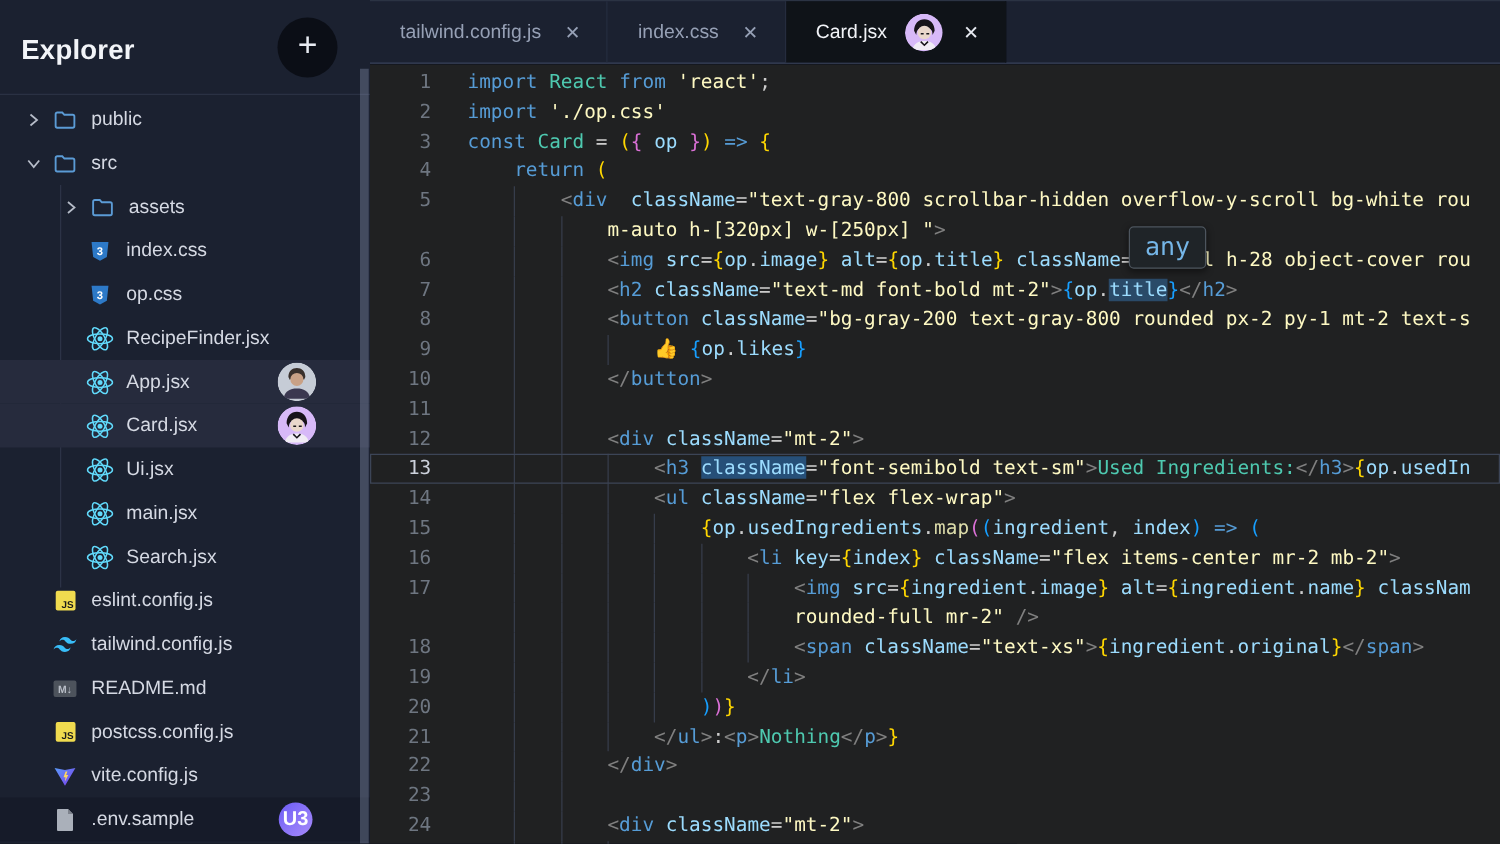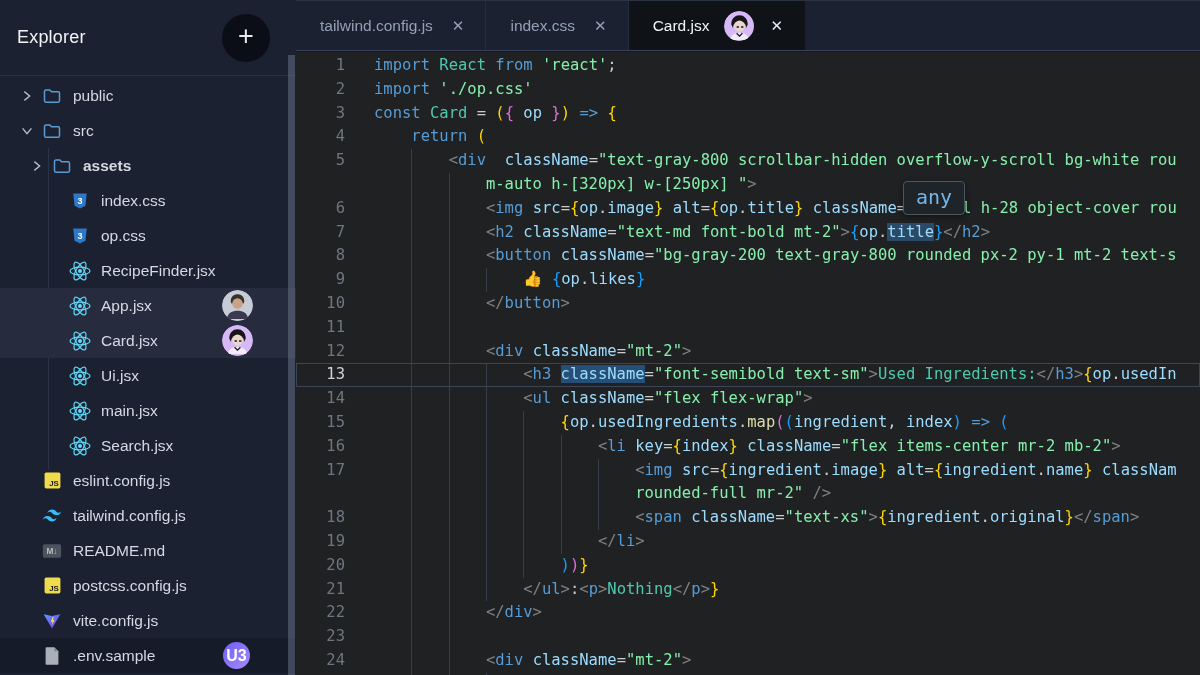--- a/index.html
+++ b/index.html
@@ -2,21 +2,21 @@
 <html><head>
 <meta charset="utf-8">
 <style>
   * { margin:0; padding:0; box-sizing:border-box; }
   html,body { width:1200px; height:675px; overflow:hidden; background:#15181f; }
   #app { position:relative; width:1200px; height:675px; font-family:"Liberation Sans",sans-serif; color:#d8dce6; }
 
   
   #sidebar { position:absolute; left:0; top:0; width:296px; height:675px; background:#1b2130; overflow:hidden; }
   #sb-header { position:relative; height:76px; border-bottom:1px solid #2a3143; }
-  #sb-title { position:absolute; left:17px; top:27px; font-size:18px; font-weight:normal; color:#f2f4f8; letter-spacing:.2px; }
+  #sb-title { position:absolute; left:17px; top:27px; font-size:22px; font-weight:bold; color:#f2f4f8; letter-spacing:.2px; }
   #add-btn { position:absolute; left:222px; top:14px; width:48px; height:48px; border-radius:50%; background:#0b0e16; color:#e8ebf2; font-size:27px; font-weight:300; text-align:center; line-height:45px; cursor:pointer; }
   #tree { position:absolute; left:0; top:78px; width:296px; }
   .srow { display:flex; align-items:center; height:35px; width:296px; font-size:15.5px; color:#d5d9e3; cursor:pointer; }
   .srow.hl { background:#262b3d; }
   .srow.hld { background:#161b29; }
   .slot { flex:none; width:26px; display:flex; align-items:center; justify-content:center; }
   .ficon { flex:none; width:24px; display:flex; align-items:center; justify-content:center; margin-right:9px; }
   .slabel { white-space:nowrap; }
   .srow .avatar { margin-left:auto; margin-right:43px; }
   .avatar { width:31px; height:31px; border-radius:50%; flex:none; overflow:hidden; }
@@ -35,21 +35,21 @@
 
   
   #editor { position:absolute; left:296px; top:52px; width:904px; height:623px; background:#202122; font-family:"DejaVu Sans Mono",monospace; font-size:15.5px; padding-top:2px; }
   .crow { display:flex; height:23.8px; line-height:23.8px; position:relative; }
   .crow.cur { outline:1px solid #3c4557; outline-offset:-1px; }
   .lnum { flex:none; width:78px; padding-right:29px; text-align:right; color:#6e7681; user-select:none; }
   .crow.cur .lnum { color:#cdd2dc; }
   .lcode { white-space:pre; height:23.8px; }
   .gd { display:inline-block; width:4ch; height:23.8px; vertical-align:top; }
   .gd.b { border-left:1px solid #363d4b; }
-  .kw{color:#569cd6} .cp{color:#4ec9b0} .st{color:#86efac} .pn{color:#cccccc}
+  .kw{color:#569cd6} .cp{color:#4ec9b0} .st{color:#fef9c3} .pn{color:#cccccc}
   .tg{color:#569cd6} .ab{color:#808080} .at{color:#9cdcfe} .vr{color:#9cdcfe}
   .fn{color:#dcdcaa} .b1{color:#ffd700} .b2{color:#da70d6} .b3{color:#179fff}
   .tx{color:#4ec9b0} .em{color:#e8b339}
   .sel { background:#264f78; }
   .whl { background:#2a4a68; }
 
   
   #tooltip { position:absolute; left:903px; top:181px; padding:3px 12px 5px 12px; background:#1f2428; border:1px solid #4d555e; border-radius:4px; font-family:"DejaVu Sans Mono",monospace; font-size:20px; color:#75b6e8; z-index:50; box-shadow:0 2px 6px rgba(0,0,0,.45); }
 </style>
 </head>
@@ -83,21 +83,21 @@
               <polyline points="3,5 8,11 13,5" fill="none" stroke="#b6bcc8" stroke-width="1.6"></polyline>
             </svg>
           </span>
           <span class="ficon">
             <svg width="20" height="20" viewBox="0 0 24 24">
               <path d="M3 6.5c0-1 .7-1.7 1.6-1.7h4.8l2 2.2h8c1 0 1.6.7 1.6 1.7v9c0 1-.7 1.7-1.6 1.7H4.6c-1 0-1.6-.7-1.6-1.7z" fill="none" stroke="#5b9bd5" stroke-width="1.8"></path>
             </svg>
           </span>
           <span class="slabel">src</span>
         </div>
-        <div class="srow" style="padding-left: 24px; font-weight: bold;">
+        <div class="srow" style="padding-left: 44px;">
           <span class="slot">
             <svg width="14" height="14" viewBox="0 0 16 16">
               <polyline points="5,3 11,8 5,13" fill="none" stroke="#b6bcc8" stroke-width="1.6"></polyline>
             </svg>
           </span>
           <span class="ficon">
             <svg width="20" height="20" viewBox="0 0 24 24">
               <path d="M3 6.5c0-1 .7-1.7 1.6-1.7h4.8l2 2.2h8c1 0 1.6.7 1.6 1.7v9c0 1-.7 1.7-1.6 1.7H4.6c-1 0-1.6-.7-1.6-1.7z" fill="none" stroke="#5b9bd5" stroke-width="1.8"></path>
             </svg>
           </span>

